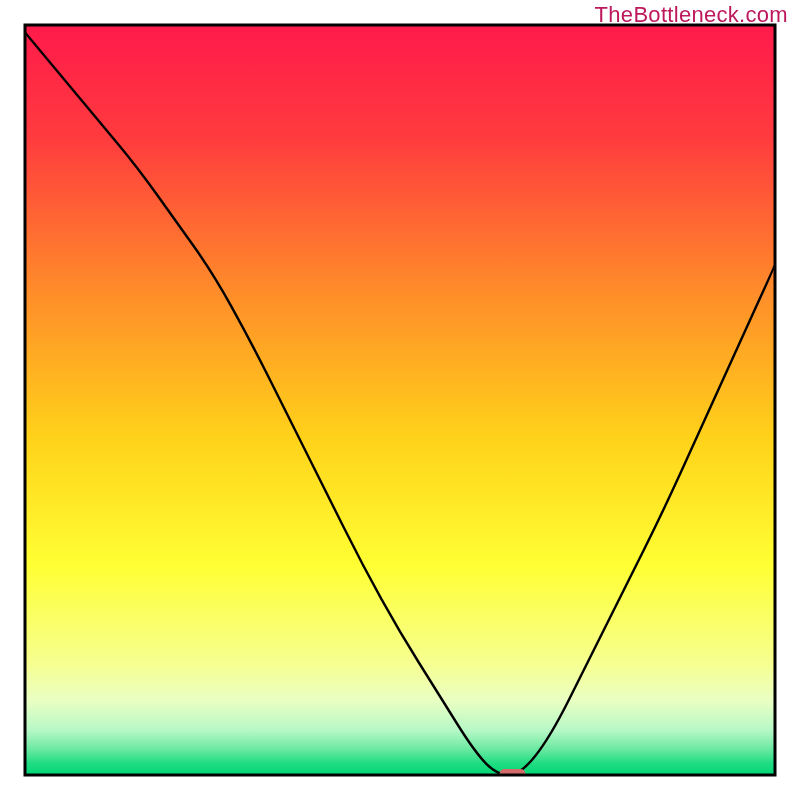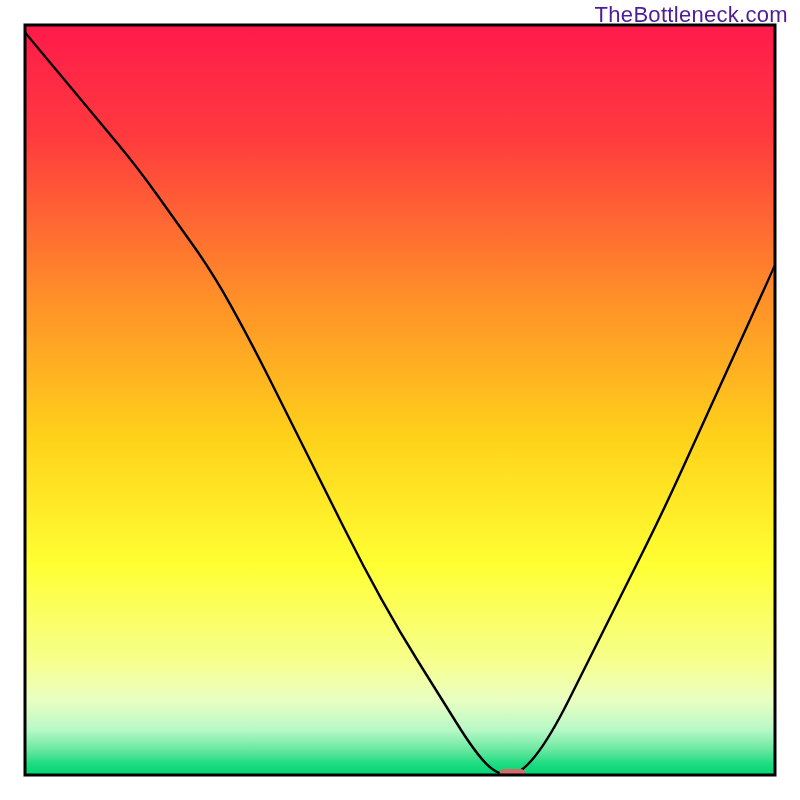--- a/index.html
+++ b/index.html
@@ -17,21 +17,21 @@
   }
   svg {
     position: absolute;
     left: 0;
     top: 0;
   }
   .watermark {
     position: absolute;
     top: 2px;
     right: 12px;
-    color: #4c1d95;
+    color: #be185d;
     font-size: 22px;
     font-weight: 500;
     letter-spacing: 0.3px;
   }
 </style>
 </head>
 <body>
 
 <div class="canvas-wrap">
 

